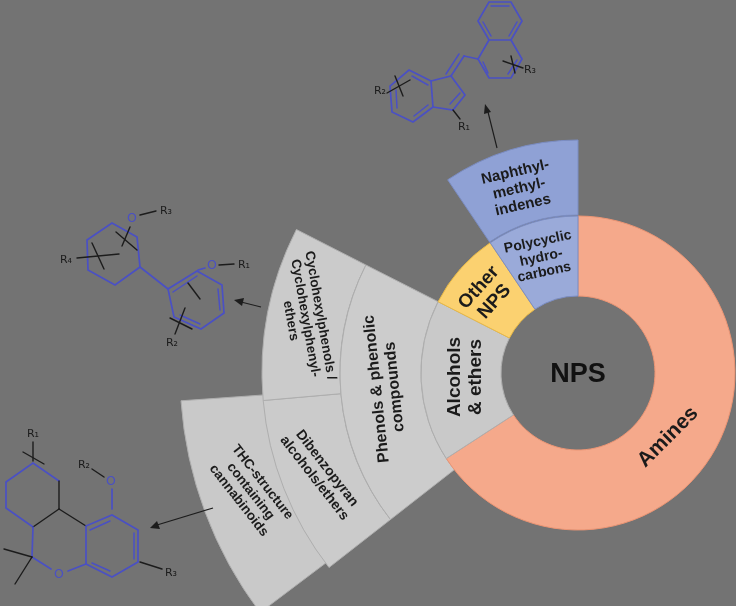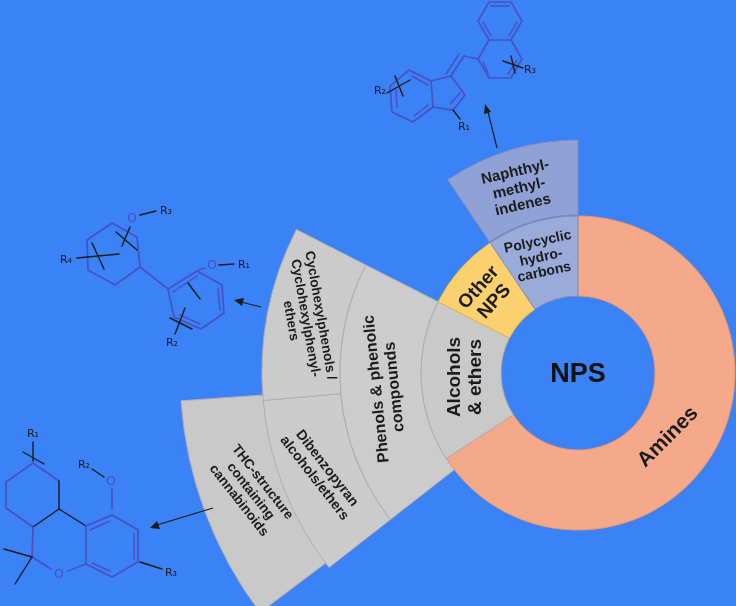--- a/index.html
+++ b/index.html
@@ -1,16 +1,16 @@
 <!DOCTYPE html>
 <html style="--bond-blue: #4A50C4;"><head>
 <meta charset="utf-8">
 <style>
   html,body{margin:0;padding:0;background:#ffffff;}
-  #fig{position:relative;width:736px;height:606px;background:#3b82f6;overflow:hidden;
+  #fig{position:relative;width:736px;height:606px;background:#737373;overflow:hidden;
        font-family:"Liberation Sans","DejaVu Sans",sans-serif;}
   #fig svg{position:absolute;left:0;top:0;}
   .wedge-label{
     position:absolute;
     white-space:pre-line;
     text-align:center;
     font-weight:bold;
     color:#1b1b1b;
     line-height:1.12;
     pointer-events:none;

